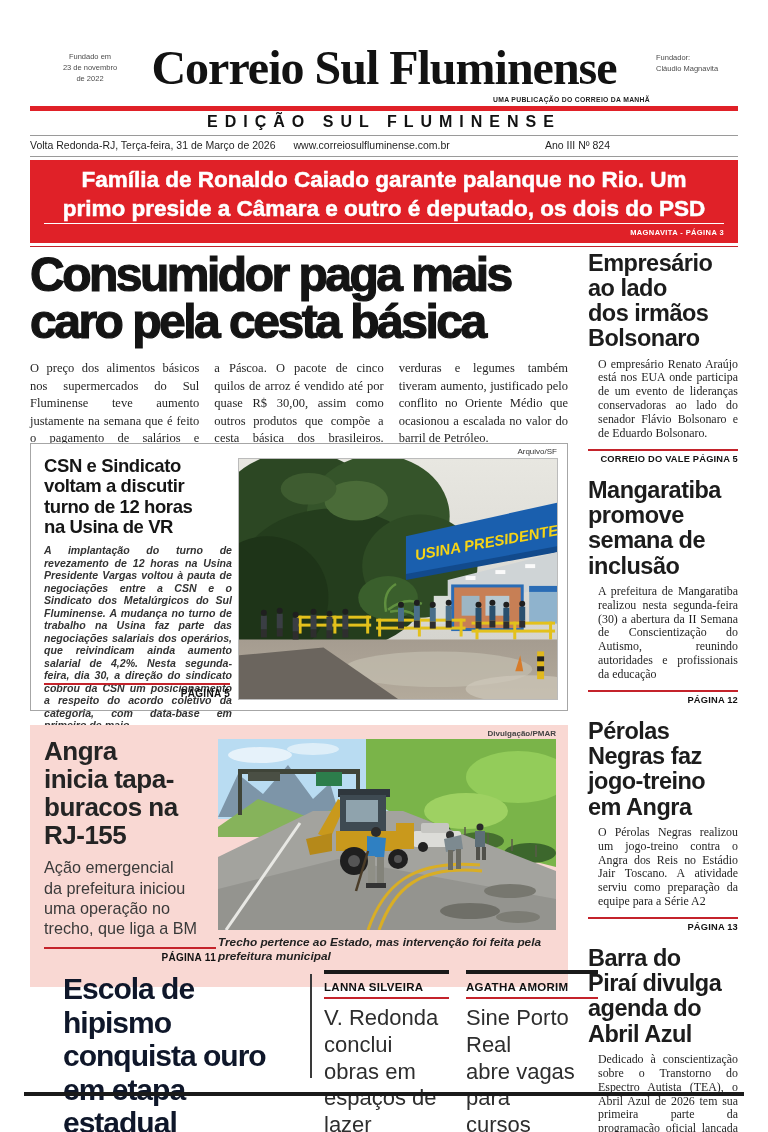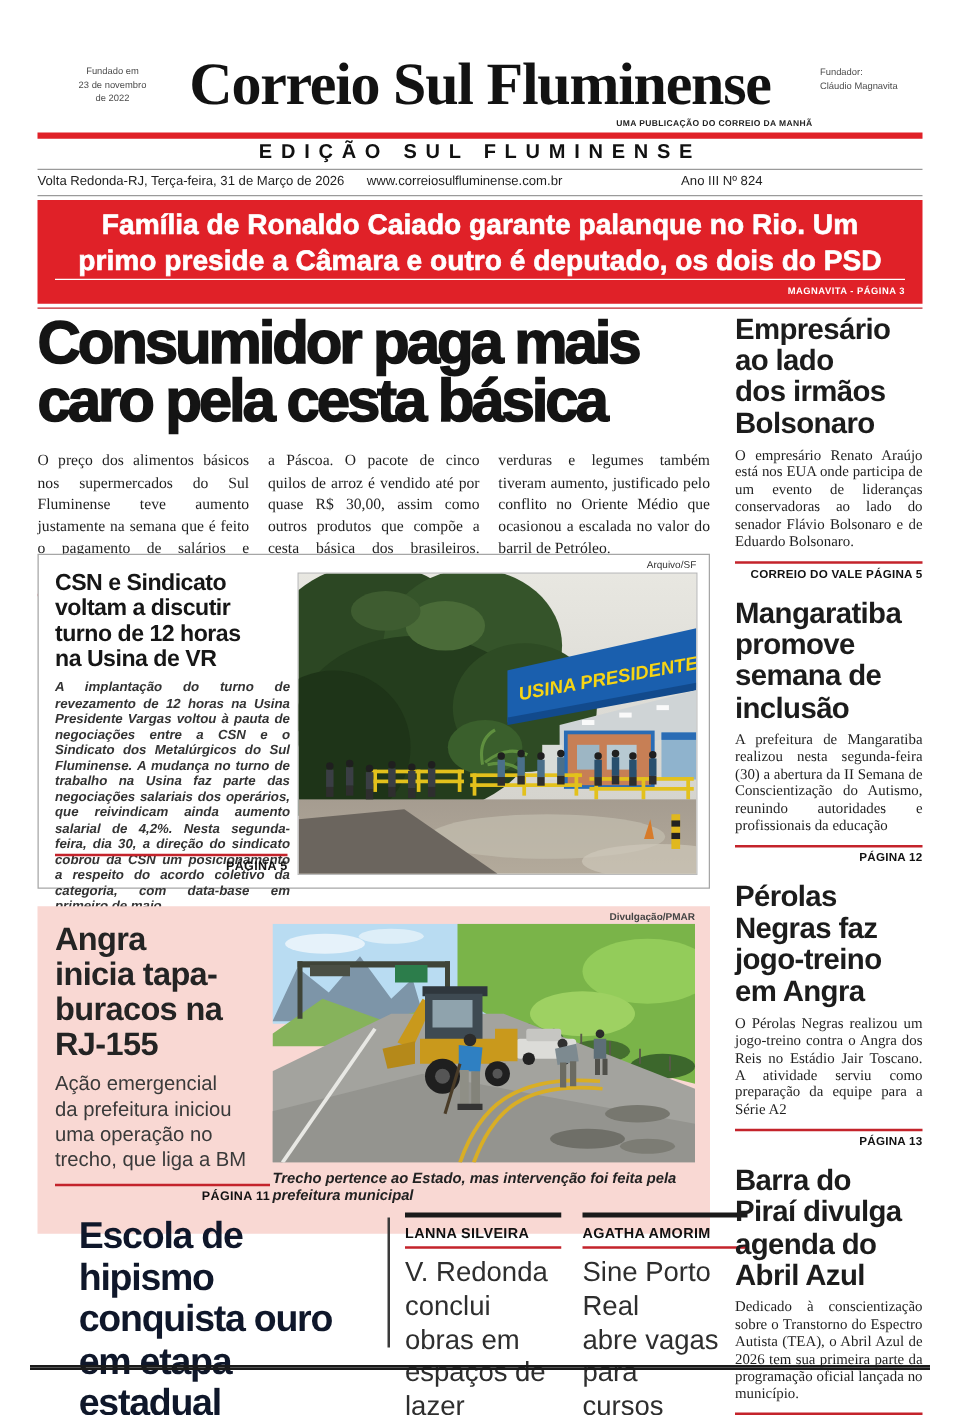--- a/index.html
+++ b/index.html
@@ -77,21 +77,21 @@
   .b-author{margin-top:7px;font-size:11.5px;font-weight:bold;letter-spacing:.3px;color:#111;}
   .b-redline{margin-top:4px;border-top:2.5px solid var(--rule);}
   .b-text{margin-top:6px;font-size:22px;line-height:1.22;color:#2e2e2e;}
   .b-thin{margin-top:6px;border-top:1.2px solid #555;}
   .b-col .pg-label{margin-top:19px;}
 
   
   .sidebar{position:absolute;left:588px;top:251px;width:150px;}
   .sb-sec{margin-bottom:14px;}
   .sb-h{font-size:23.5px;line-height:1.07;font-weight:bold;letter-spacing:-.5px;color:#1c1c1c;}
-  .sb-b{margin-top:6px;font-family:"Liberation Serif",serif;font-size:11.9px;line-height:1.17;text-align:justify;color:#1f1f1f;}
+  .sb-b{margin-top:6px;font-family:"Liberation Serif",serif;font-size:11.9px;line-height:1.17;text-align:justify;color:#1f1f1f;margin-left:10px;}
   .sb-rule{margin-top:8px;border-top:2px solid var(--rule);}
   .sb-label{margin-top:3px;text-align:right;font-size:9.3px;font-weight:bold;letter-spacing:.2px;color:#111;}
 
   .bottom-dbl{position:absolute;left:24px;right:24px;top:1092px;}
 </style>
 </head>
 <body>
 
 <div class="page">
 

